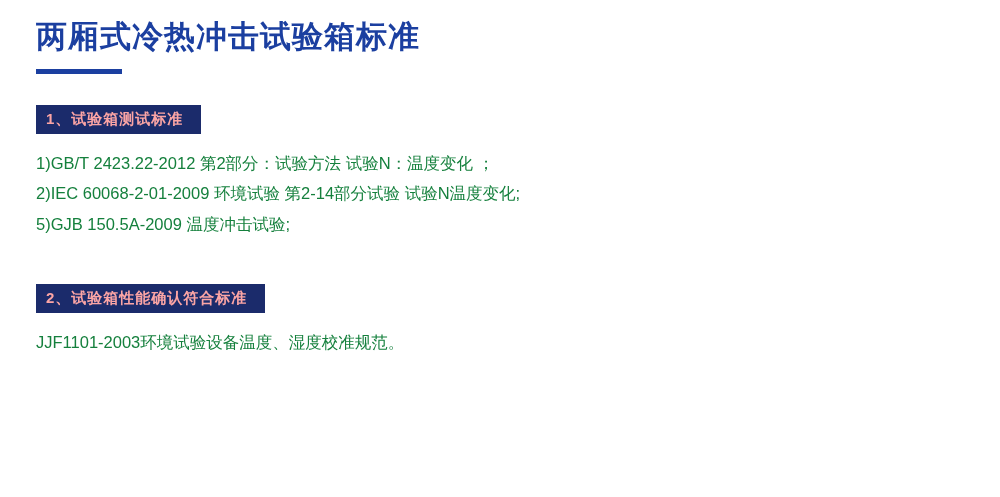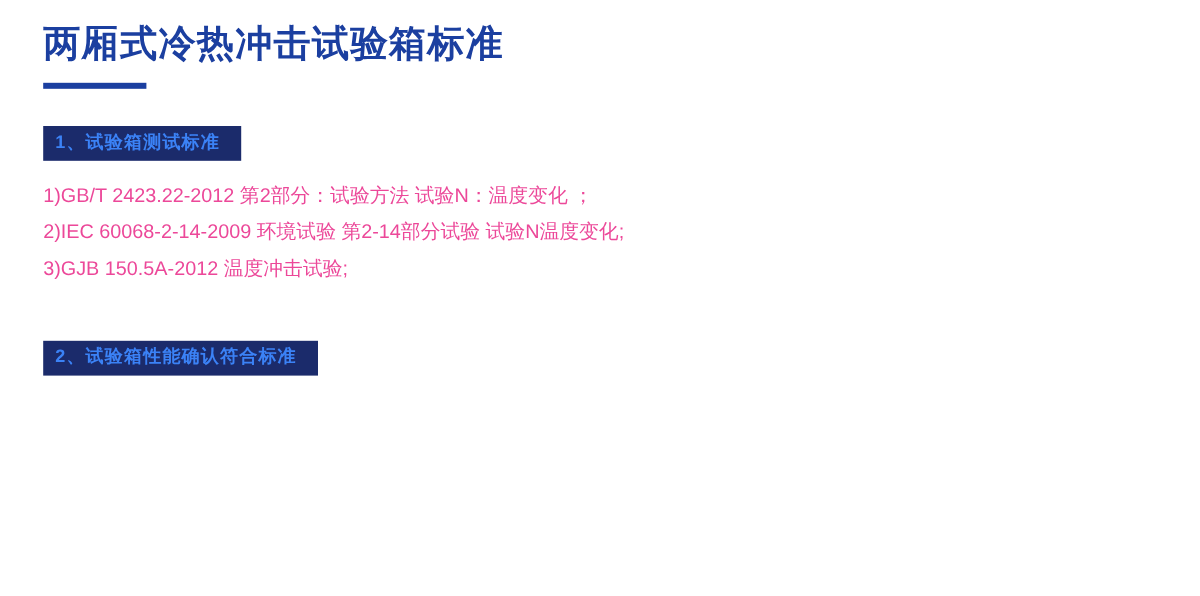--- a/index.html
+++ b/index.html
@@ -44,56 +44,57 @@
     position: absolute;
     left: 36px;
     width: 920px;
   }
   .section-1 { top: 105px; }
   .section-2 { top: 284px; }
 
   .section-header {
     display: inline-block;
     background: #1b2b6b;
-    color: #3b82f6;
+    color: #fca5a5;
     font-size: 15px;
     font-weight: bold;
     letter-spacing: 1px;
     padding: 6px 18px 6px 10px;
     line-height: 1.1;
   }
   .section-body {
     margin-top: 14px;
   }
   .line {
     font-size: 16.5px;
-    color: #ec4899;
+    color: #15803d;
     line-height: 1.0;
     padding: 7px 0;
     white-space: nowrap;
   }
 </style>
 </head>
 <body>
 
 <div class="page">
 
   <div class="title-block">
     <div class="page-title">两厢式冷热冲击试验箱标准</div>
     <div class="title-underline"></div>
   </div>
 
   <div class="section section-1">
     <div class="section-header">1、试验箱测试标准</div>
     <div class="section-body">
       <div class="line">1)GB/T 2423.22-2012 第2部分：试验方法 试验N：温度变化 ；</div>
-      <div class="line">2)IEC 60068-2-14-2009 环境试验 第2-14部分试验 试验N温度变化;</div>
-      <div class="line">3)GJB 150.5A-2012 温度冲击试验;</div>
+      <div class="line">2)IEC 60068-2-01-2009 环境试验 第2-14部分试验 试验N温度变化;</div>
+      <div class="line">5)GJB 150.5A-2009 温度冲击试验;</div>
     </div>
   </div>
 
   <div class="section section-2">
     <div class="section-header">2、试验箱性能确认符合标准</div>
     <div class="section-body">
+      <div class="line">JJF1101-2003环境试验设备温度、湿度校准规范。</div>
     </div>
   </div>
 
 </div>
 
 </body></html>

